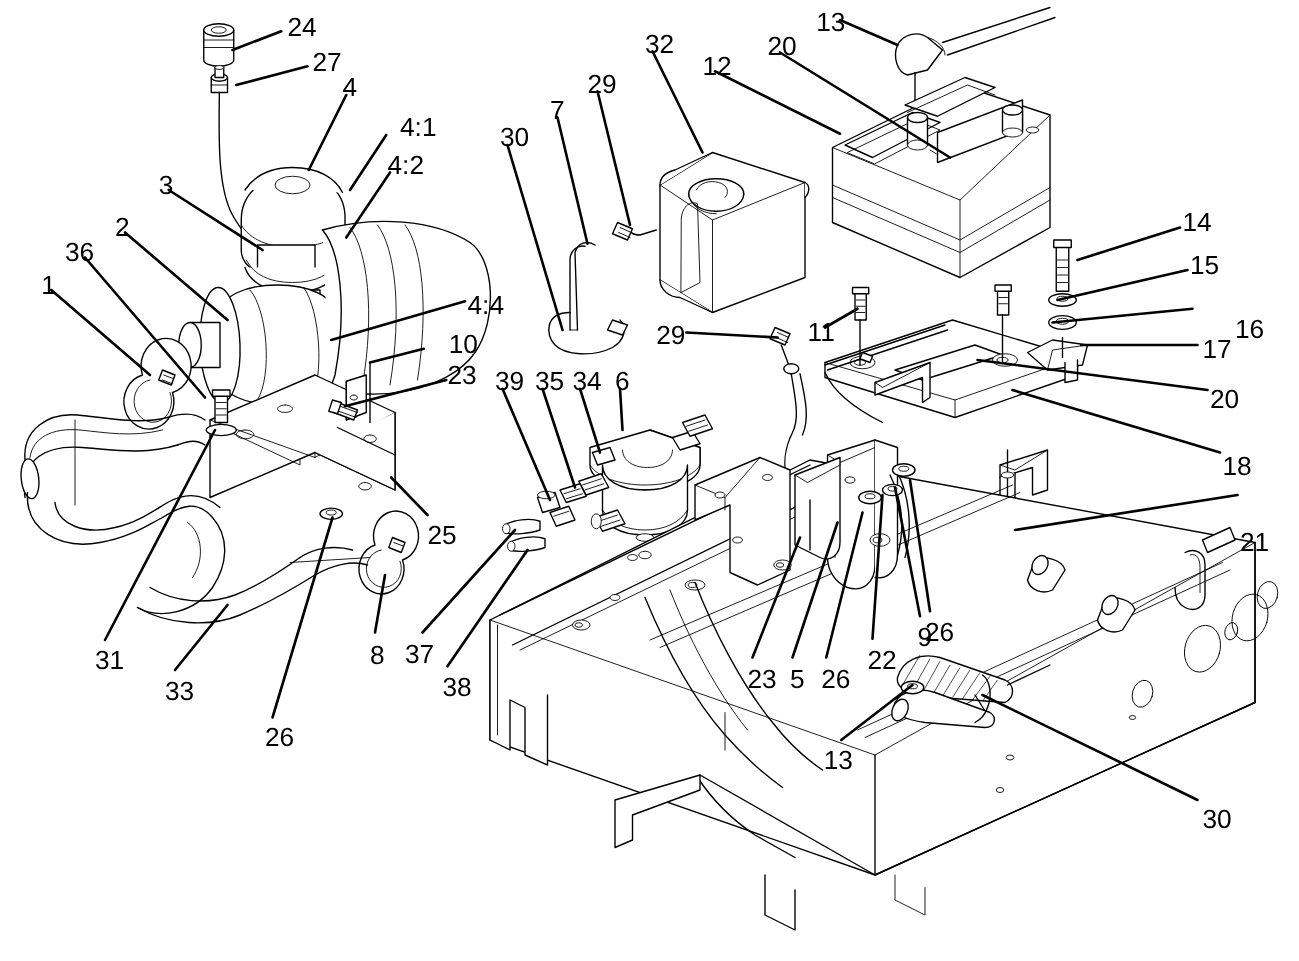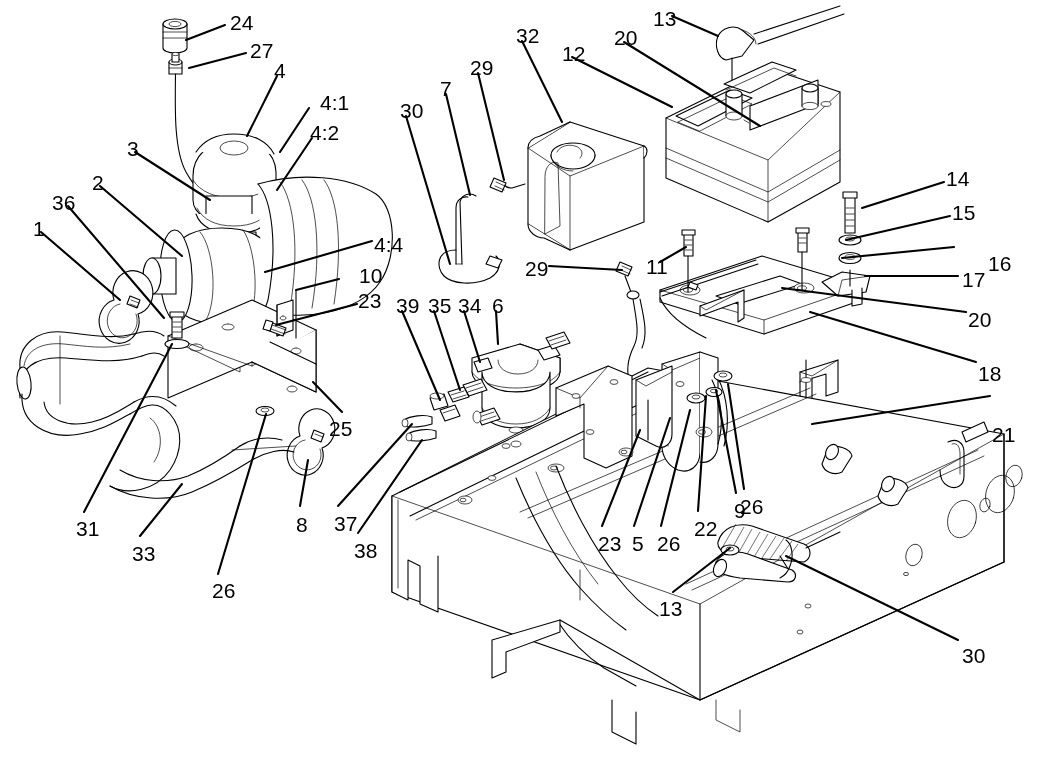--- a/index.html
+++ b/index.html
@@ -549,26 +549,26 @@
       <div class="callout" style="left: 274px; top: 60px;">4</div>
       <div class="callout" style="left: 320px; top: 92px;">4:1</div>
       <div class="callout" style="left: 310px; top: 122px;">4:2</div>
       <div class="callout" style="left: 127px; top: 138px;">3</div>
       <div class="callout" style="left: 92px; top: 172px;">2</div>
       <div class="callout" style="left: 52px; top: 192px;">36</div>
       <div class="callout" style="left: 33px; top: 218px;">1</div>
       <div class="callout" style="left: 374px; top: 234px;">4:4</div>
       <div class="callout" style="left: 340px; top: 265px; margin-left: 19px;">10</div>
       <div class="callout" style="left: 358px; top: 290px;">23</div>
-      <div class="callout" style="left: 329px; top: 418px;">25</div>
+      <div class="callout" style="left: 342px; top: 418px;">25</div>
       <div class="callout" style="left: 76px; top: 518px;">31</div>
       <div class="callout" style="left: 132px; top: 543px;">33</div>
       <div class="callout" style="left: 212px; top: 580px;">26</div>
       <div class="callout" style="left: 296px; top: 514px;">8</div>
-      <div class="callout" style="left: 334px; top: 513px;">37</div>
+      <div class="callout" style="left: 324px; top: 513px;">37</div>
       <div class="callout" style="left: 354px; top: 540px;">38</div>
       <div class="callout" style="left: 400px; top: 100px;">30</div>
       <div class="callout" style="left: 440px; top: 78px;">7</div>
       <div class="callout" style="left: 470px; top: 57px;">29</div>
       <div class="callout" style="left: 516px; top: 25px;">32</div>
       <div class="callout" style="left: 562px; top: 43px;">12</div>
       <div class="callout" style="left: 614px; top: 27px;">20</div>
       <div class="callout" style="left: 653px; top: 8px;">13</div>
       <div class="callout" style="left: 525px; top: 258px;">29</div>
       <div class="callout" style="left: 646px; top: 256px;">11</div>

